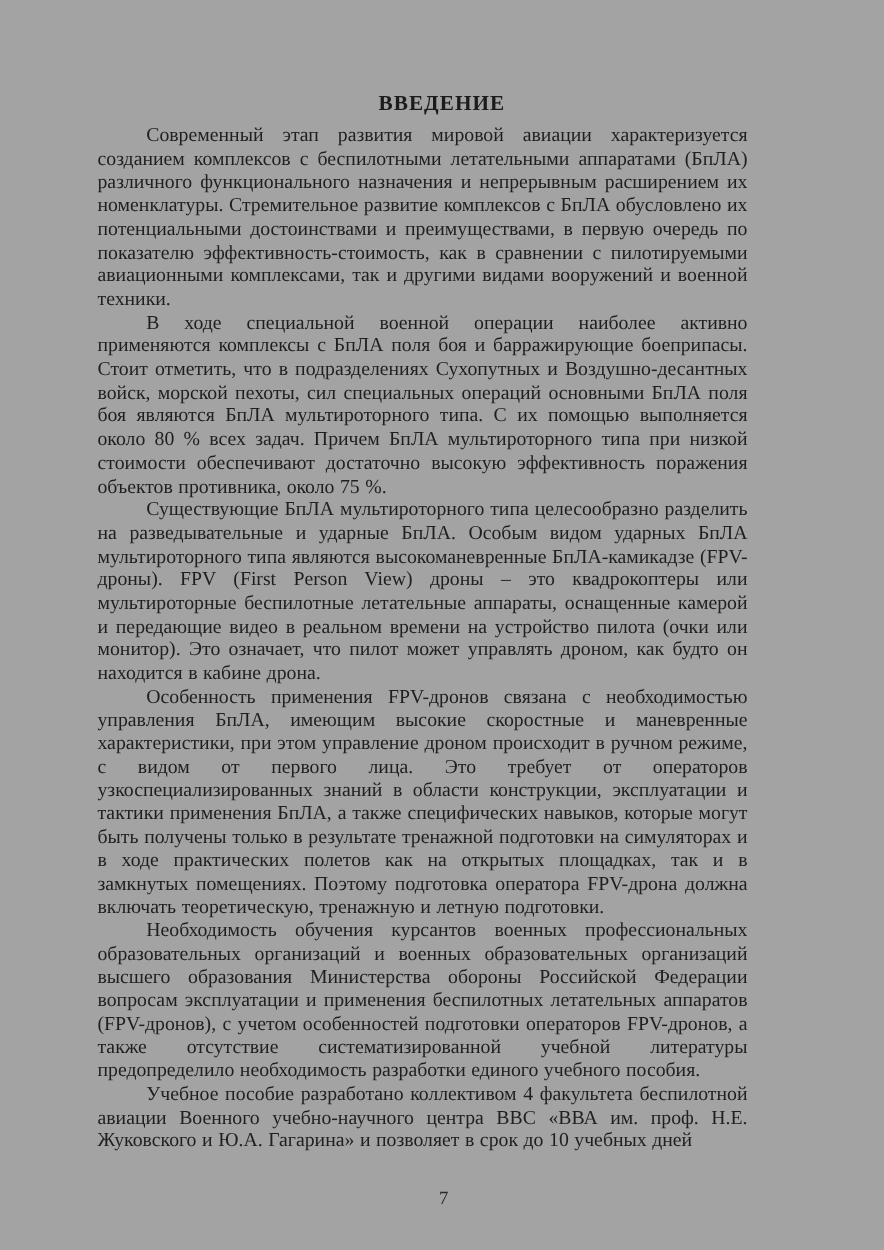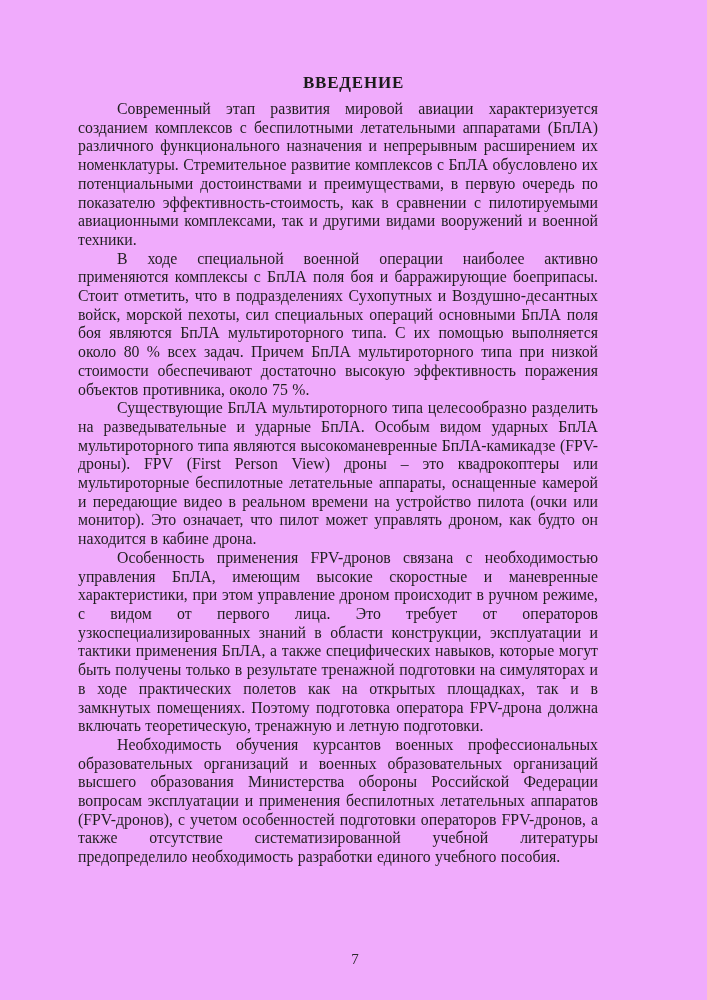--- a/index.html
+++ b/index.html
@@ -4,21 +4,21 @@
 <style>
   html, body {
     margin: 0;
     padding: 0;
     background: #ffffff;
   }
   .sheet {
     position: relative;
     width: 707px;
     height: 1000px;
-    background: #f0abfc;
+    background: #a3a3a3;
     font-family: "Liberation Serif", "DejaVu Serif", serif;
     color: #1f1f1f;
     overflow: hidden;
   }
   .doc-title {
     margin: 0;
     padding-top: 73px;
     text-align: center;
     font-size: 17px;
     line-height: 19px;
@@ -53,16 +53,17 @@
 
 <div class="sheet">
   <h1 class="doc-title">ВВЕДЕНИЕ</h1>
 
   <div class="doc-body">
     <p>Современный этап развития мировой авиации характеризуется созданием комплексов с беспилотными летательными аппаратами (БпЛА) различного функционального назначения и непрерывным расширением их номенклатуры. Стремительное развитие комплексов с БпЛА обусловлено их потенциальными достоинствами и преимуществами, в первую очередь по показателю эффективность-стоимость, как в сравнении с пилотируемыми авиационными комплексами, так и другими видами вооружений и военной техники.</p>
     <p>В ходе специальной военной операции наиболее активно применяются комплексы с БпЛА поля боя и барражирующие боеприпасы. Стоит отметить, что в подразделениях Сухопутных и Воздушно-десантных войск, морской пехоты, сил специальных операций основными БпЛА поля боя являются БпЛА мультироторного типа. С их помощью выполняется около 80 % всех задач. Причем БпЛА мультироторного типа при низкой стоимости обеспечивают достаточно высокую эффективность поражения объектов противника, около 75 %.</p>
     <p>Существующие БпЛА мультироторного типа целесообразно разделить на разведывательные и ударные БпЛА. Особым видом ударных БпЛА мультироторного типа являются высокоманевренные БпЛА-камикадзе (FPV-дроны). FPV (First Person View) дроны – это квадрокоптеры или мультироторные беспилотные летательные аппараты, оснащенные камерой и передающие видео в реальном времени на устройство пилота (очки или монитор). Это означает, что пилот может управлять дроном, как будто он находится в кабине дрона.</p>
     <p>Особенность применения FPV-дронов связана с необходимостью управления БпЛА, имеющим высокие скоростные и маневренные характеристики, при этом управление дроном происходит в ручном режиме, с видом от первого лица. Это требует от операторов узкоспециализированных знаний в области конструкции, эксплуатации и тактики применения БпЛА, а также специфических навыков, которые могут быть получены только в результате тренажной подготовки на симуляторах и в ходе практических полетов как на открытых площадках, так и в замкнутых помещениях. Поэтому подготовка оператора FPV-дрона должна включать теоретическую, тренажную и летную подготовки.</p>
     <p>Необходимость обучения курсантов военных профессиональных образовательных организаций и военных образовательных организаций высшего образования Министерства обороны Российской Федерации вопросам эксплуатации и применения беспилотных летательных аппаратов (FPV-дронов), с учетом особенностей подготовки операторов FPV-дронов, а также отсутствие систематизированной учебной литературы предопределило необходимость разработки единого учебного пособия.</p>
+    <p>Учебное пособие разработано коллективом 4 факультета беспилотной авиации Военного учебно-научного центра ВВС «ВВА им. проф. Н.Е. Жуковского и Ю.А. Гагарина» и позволяет в срок до 10 учебных дней</p>
   </div>
 
   <div class="page-number">7</div>
 </div>
 
 </body></html>

